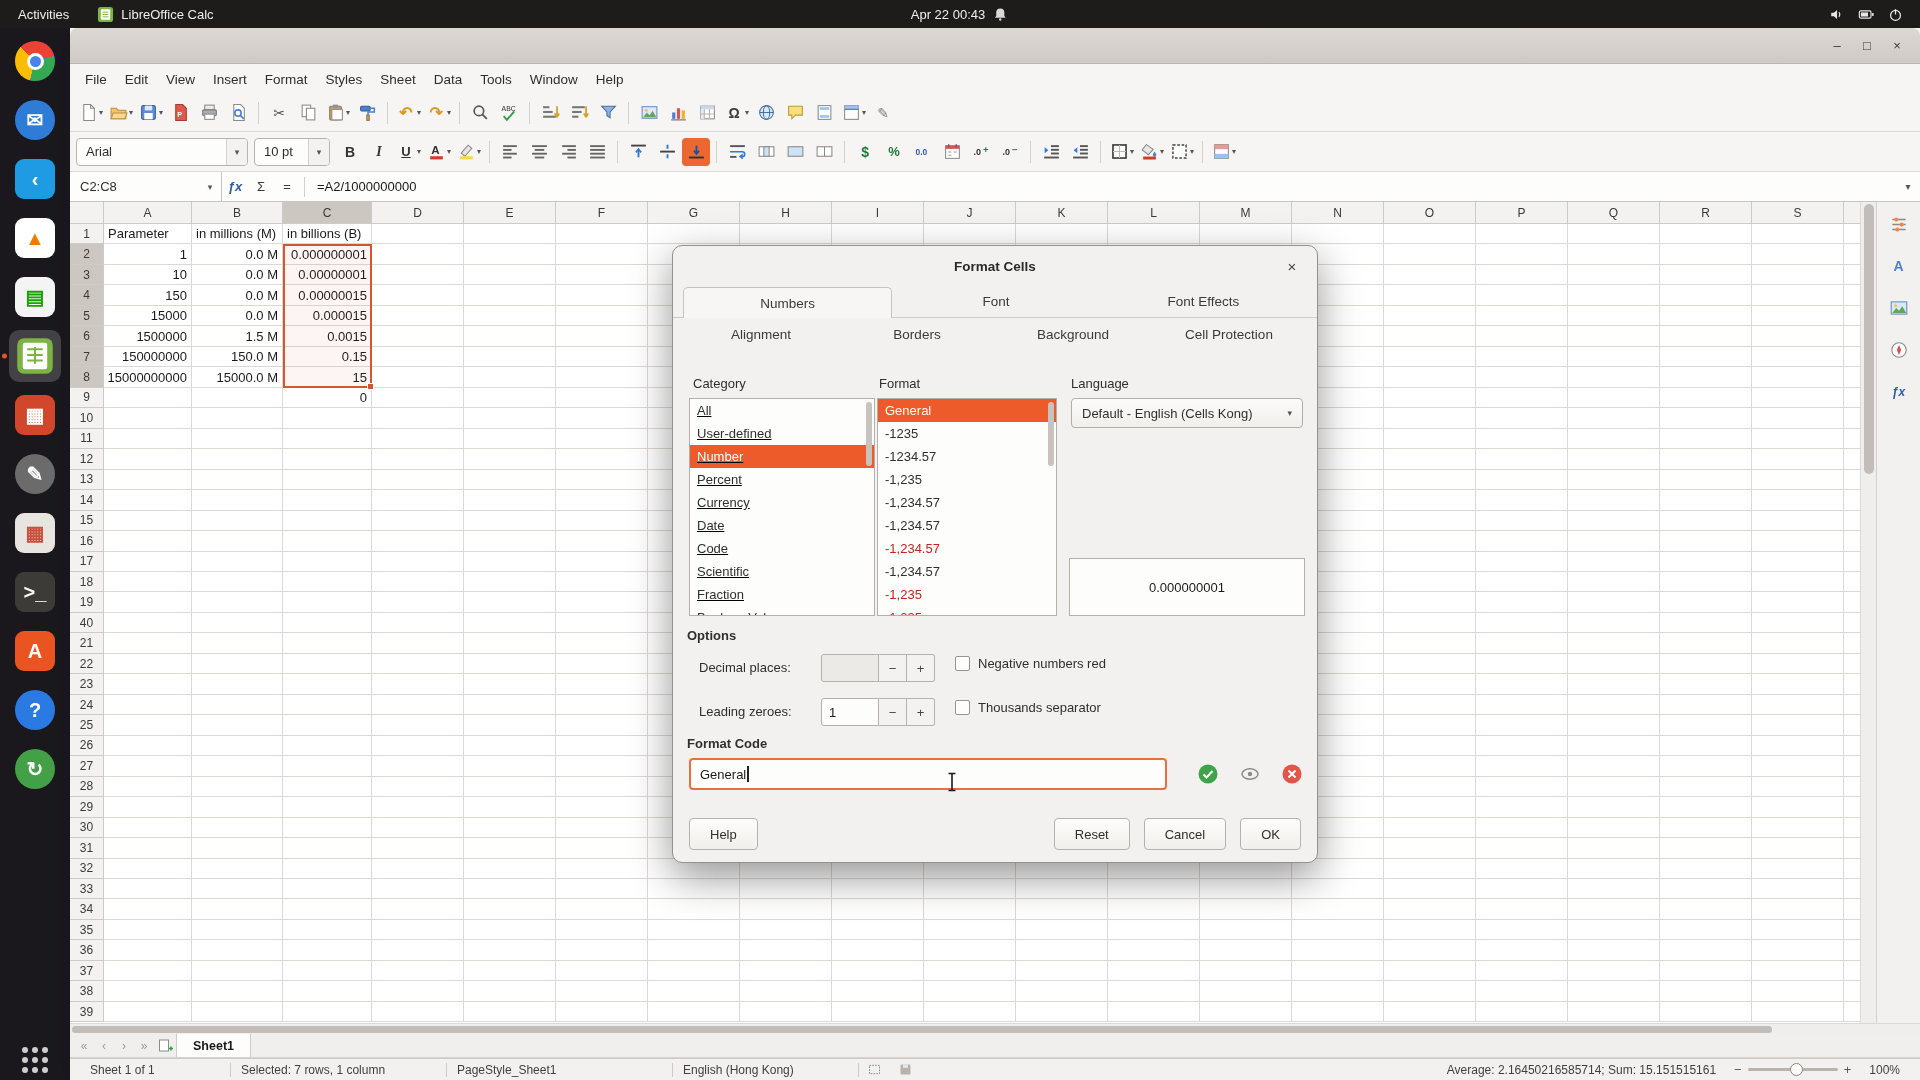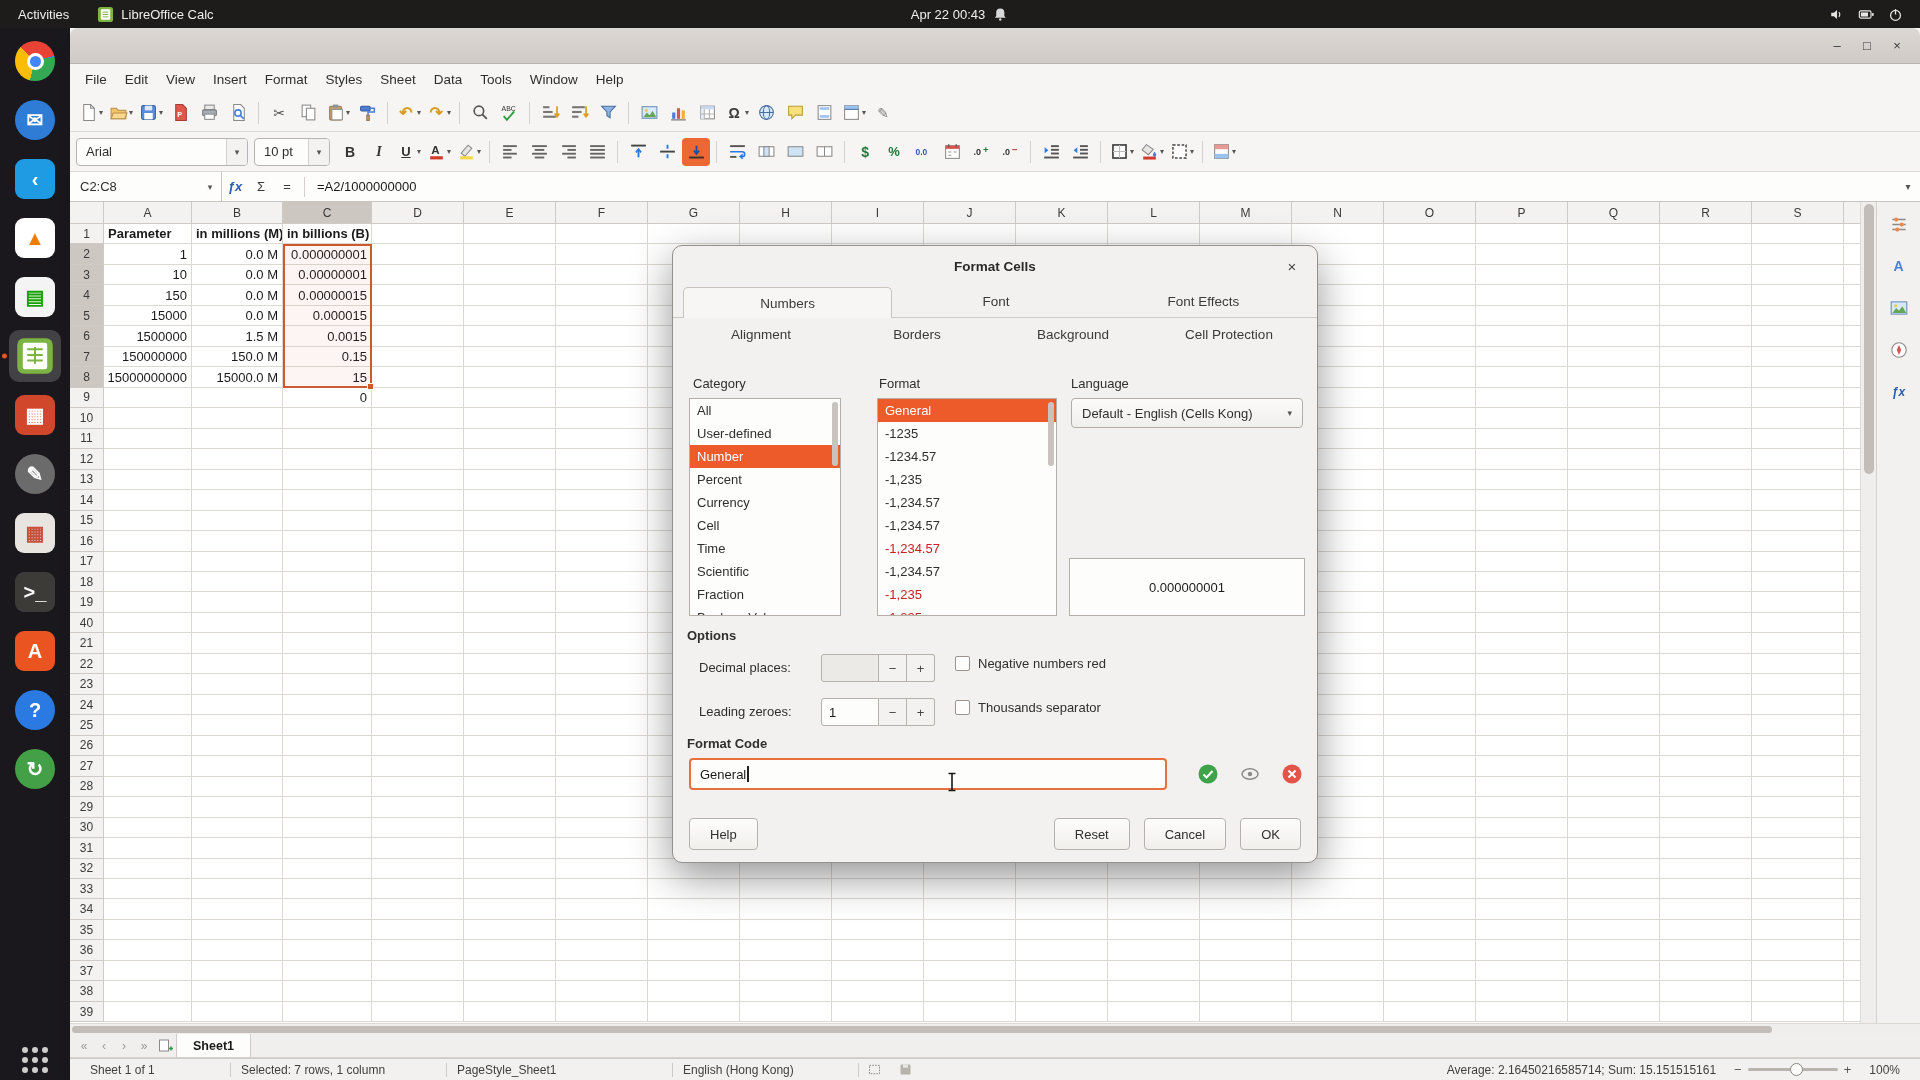--- a/index.html
+++ b/index.html
@@ -68,21 +68,21 @@
   .sheetarea{flex:1;display:flex;min-height:0;}
   #grid{position:relative;width:1790px;background:#fff;overflow:hidden;}
   .grow{display:flex;height:20.48px;}
   .ghead{height:22px;}
   .gh{background:#f3f2f0;border-right:1px solid #cfcac5;border-bottom:1px solid #cfcac5;display:flex;align-items:center;justify-content:center;font-size:12px;color:#3a3a3a;flex:none;}
   .gh.hl{background:#ccc7c1;}
   .gh.fill{flex:1;border-right:none;}
   .corner{width:34px;}
   .rown{width:34px;}
   .gc{border-right:1px solid #dcd8d4;border-bottom:1px solid #dcd8d4;padding:0 4px;font-size:13px;color:#1a1a1a;display:flex;align-items:center;overflow:hidden;white-space:nowrap;background:#fff;flex:none;}
-  .gc.b{font-weight:bold;}
+  .gc.b{font-weight:normal;}
   .gc.ar{justify-content:flex-end;}
   .gc.al{justify-content:flex-start;}
   .gcf{flex:1;border-bottom:1px solid #dcd8d4;background:#fff;}
   .selov{position:absolute;border:2px solid #cc5a2e;background:rgba(210,90,50,0.06);pointer-events:none;}
   .fill-handle{position:absolute;right:-4px;bottom:-4px;width:7px;height:7px;background:#cc5a2e;border:1px solid #fff;}
 
   .vscroll{width:16px;background:#f0eeec;border-left:1px solid #ddd9d5;position:relative;}
   .vthumb{position:absolute;left:3px;top:2px;width:10px;height:270px;border-radius:6px;background:#c2bdb8;}
   .sidebarstrip{width:44px;background:#f2f1ef;border-left:1px solid #d5d0cb;display:flex;flex-direction:column;align-items:center;padding-top:8px;gap:14px;}
   .sbicon{width:28px;height:28px;display:flex;align-items:center;justify-content:center;border-radius:4px;}
@@ -1800,28 +1800,28 @@
         <div class="dtab">Borders</div>
         <div class="dtab">Background</div>
         <div class="dtab">Cell Protection</div>
       </div>
 
     <div class="dbody">
       <span class="dlabel" style="left:20px;top:26px;">Category</span>
       <span class="dlabel" style="left:206px;top:26px;">Format</span>
       <span class="dlabel" style="left:398px;top:26px;">Language</span>
 
-      <div class="lbox" id="cat-list" style="left:16px;top:48px;width:152px;height:218px;">
+      <div class="lbox" id="cat-list" style="left:16px;top:48px;width:186px;height:218px;text-decoration:underline;">
           <div class="lrow">All</div>
           <div class="lrow">User-defined</div>
           <div class="lrow sel">Number</div>
           <div class="lrow">Percent</div>
           <div class="lrow">Currency</div>
-          <div class="lrow">Cell</div>
-          <div class="lrow">Time</div>
+          <div class="lrow">Date</div>
+          <div class="lrow">Code</div>
           <div class="lrow">Scientific</div>
           <div class="lrow">Fraction</div>
           <div class="lrow">Boolean Value</div>
           <span class="lsb"></span>
         </div>
       <div class="lbox" id="fmt-list" style="left:204px;top:48px;width:180px;height:218px;">
           <div class="lrow sel">General</div>
           <div class="lrow">-1235</div>
           <div class="lrow">-1234.57</div>
           <div class="lrow">-1,235</div>

